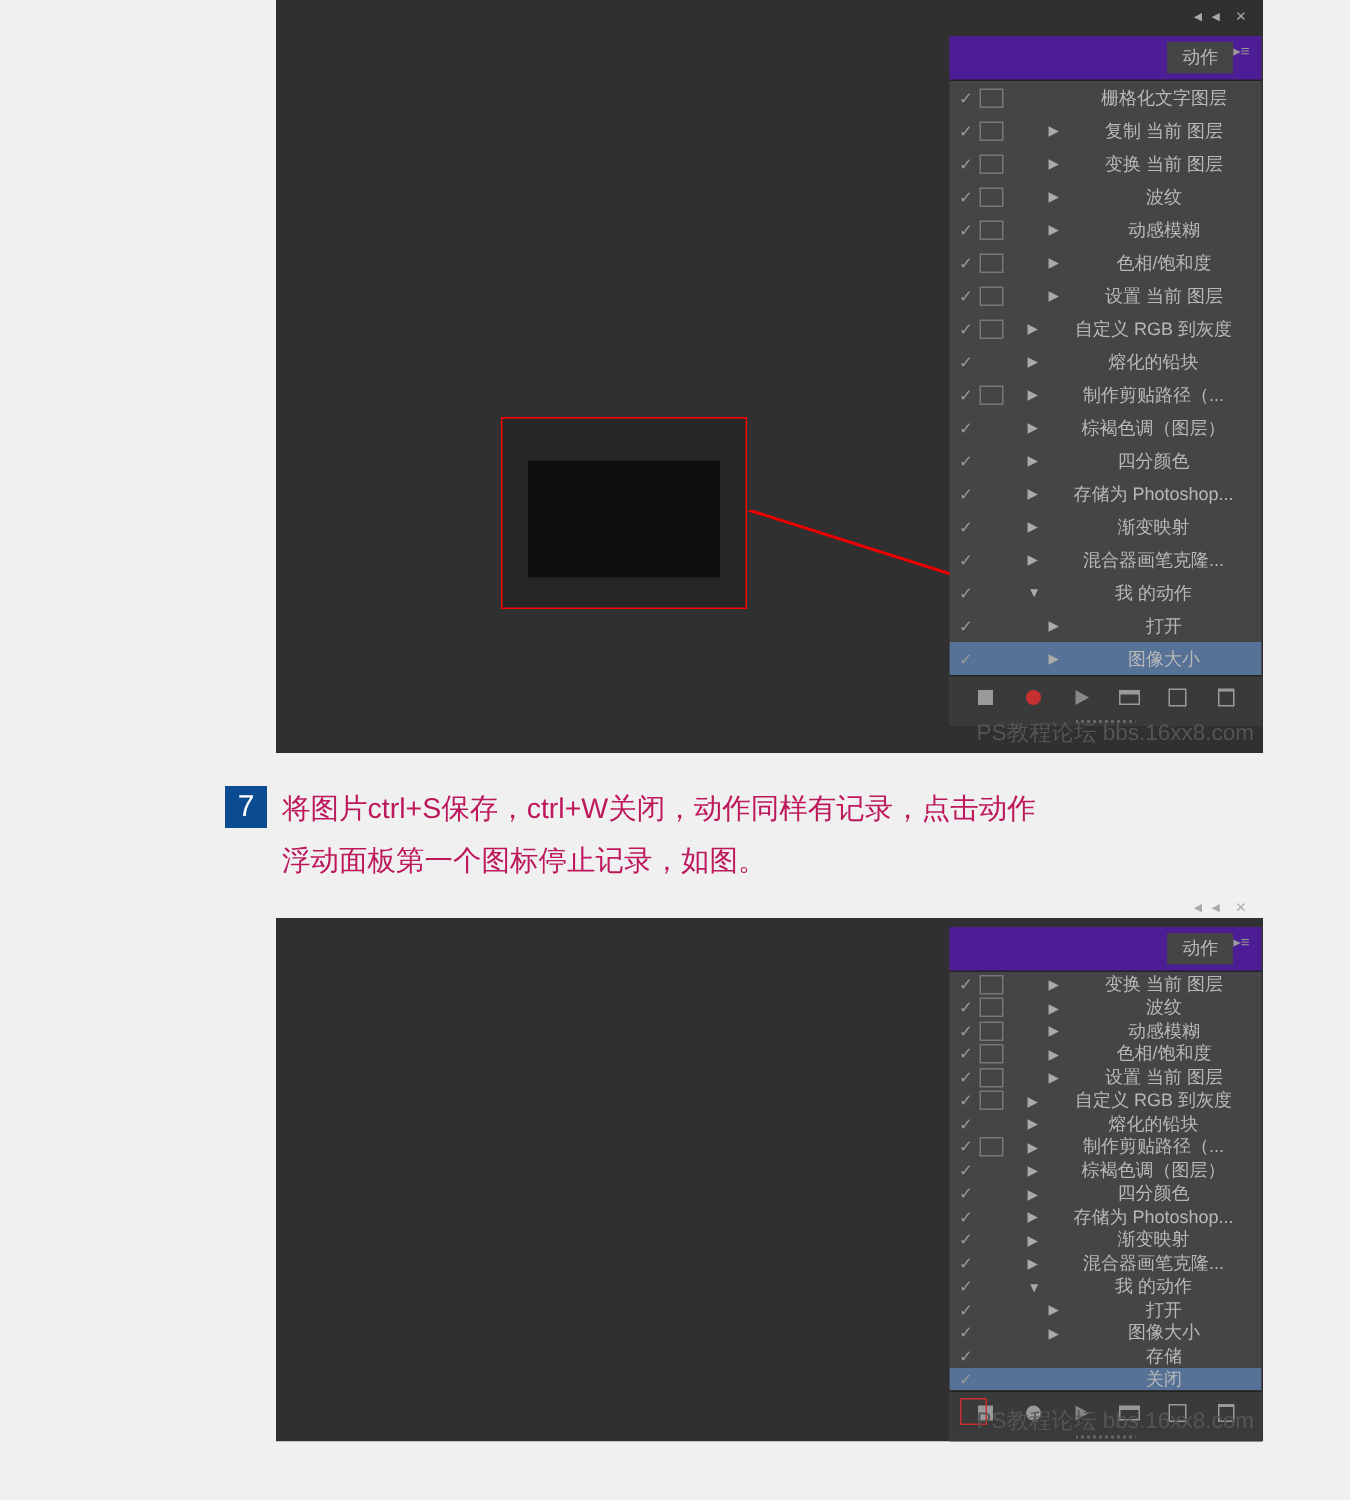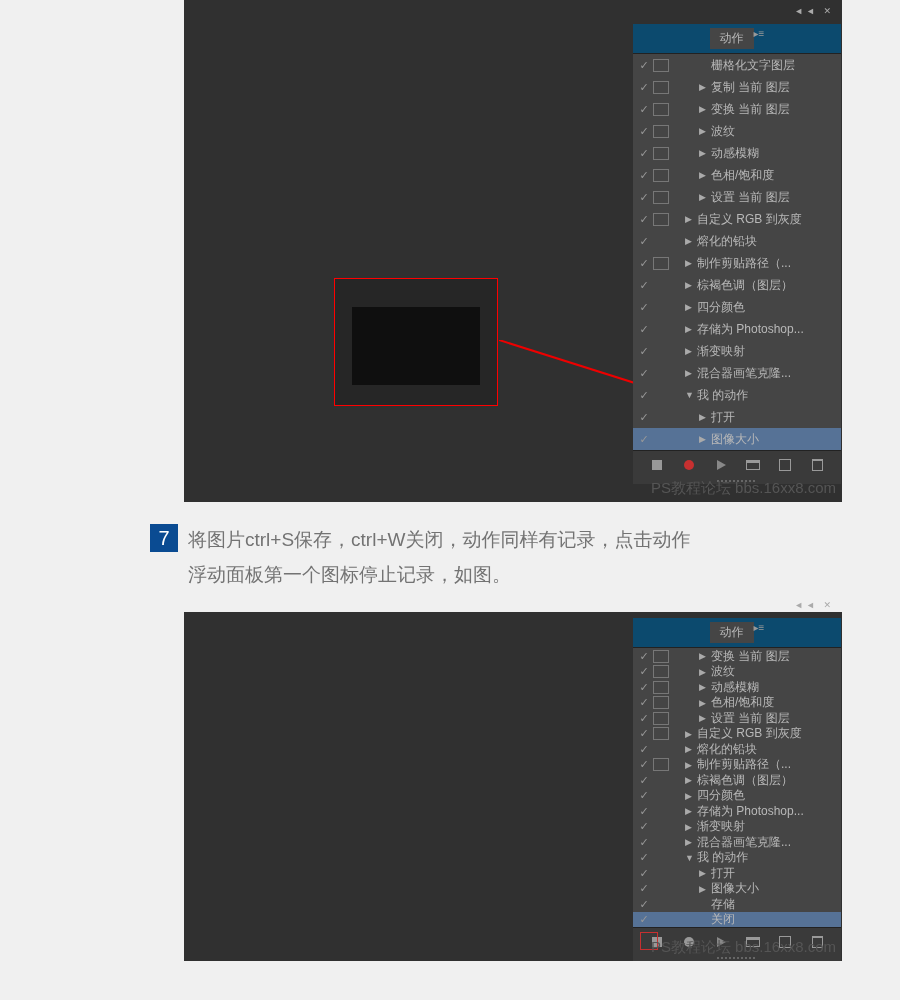--- a/index.html
+++ b/index.html
@@ -3,44 +3,44 @@
   <meta charset="utf-8">
   <style>
     * { margin: 0; padding: 0; box-sizing: border-box; }
     body { background: #f0f0f0; font-family: "Microsoft YaHei", sans-serif; width: 900px; }
     
     .screenshot { background: #303030; margin: 0 auto; position: relative; }
     .screenshot-1 { width: 658px; height: 502px; margin-left: 184px; }
     
     .step-row { display: flex; align-items: flex-start; margin: 20px 0 20px 150px; width: 555px; }
     .step-num { width: 28px; height: 28px; background: #0a4b92; color: #fff; font-size: 20px; display: flex; align-items: center; justify-content: center; margin-right: 10px; flex-shrink: 0; margin-top: 2px; }
-    .step-text { font-size: 19px; line-height: 1.85; color: #737373; }
+    .step-text { font-size: 19px; line-height: 1.85; color: #be185d; }
     
     .screenshot-2 { width: 658px; height: 349px; margin-left: 184px; }
     
     .canvas-dark { position: absolute; background: #262626; border: 1px solid #ff0000; }
     .canvas-img { position: absolute; background: #0f0f0f; }
     
     .panel { position: absolute; right: 1px; top: 24px; width: 208px; background: #454545; font-size: 12px; color: #b8b8b8; }
-    .panel-tab { background: #0c4a6e; padding: 4px 8px; border-bottom: 1px solid #222; font-size: 12px; display: flex; justify-content: center; }
+    .panel-tab { background: #4c1d95; padding: 4px 8px; border-bottom: 1px solid #222; font-size: 12px; display: flex; justify-content: flex-end; }
     .panel-tab-label { background: #454545; padding: 2px 10px; }
     .panel-menu { color: #999; font-size: 10px; }
     
     .collapse-btns { position: absolute; right: 8px; top: 6px; color: #aaa; font-size: 9px; letter-spacing: 3px; }
     
     .action-list { max-height: 418px; overflow: hidden; }
     .action-row { display: flex; align-items: center; height: 22px; padding-left: 2px; }
     .action-row.sel { background: #567296; }
     .check { width: 18px; text-align: center; color: #999; font-size: 11px; }
     .modal { width: 16px; height: 13px; border: 1px solid #777; margin-right: 2px; }
     .modal.empty { border: none; }
     .indent1 { width: 14px; }
     .indent2 { width: 28px; }
     .tri { width: 12px; color: #aaa; font-size: 9px; }
-    .label { flex: 1; white-space: nowrap; overflow: hidden; font-size: 12px; }
+    .label { flex: 1; white-space: nowrap; overflow: hidden; font-size: 12px; text-align: center; }
     
     .panel-footer { background: #3a3a3a; height: 28px; display: flex; align-items: center; justify-content: space-around; padding: 0 8px; border-top: 1px solid #222; }
     .ft-btn { width: 18px; height: 18px; display: flex; align-items: center; justify-content: center; color: #999; font-size: 11px; }
     .ft-stop { width: 10px; height: 10px; background: #999; }
     .ft-rec { width: 10px; height: 10px; border-radius: 50%; background: #c73030; }
     .ft-rec.gray { background: #999; }
     .ft-play { width: 0; height: 0; border-left: 9px solid #888; border-top: 5px solid transparent; border-bottom: 5px solid transparent; }
     .ft-folder { width: 14px; height: 10px; border: 1px solid #999; border-top: 3px solid #999; }
     .ft-new { width: 12px; height: 12px; border: 1px solid #999; position: relative; }
     .ft-trash { width: 11px; height: 12px; border: 1px solid #999; border-top: 2px solid #999; }

